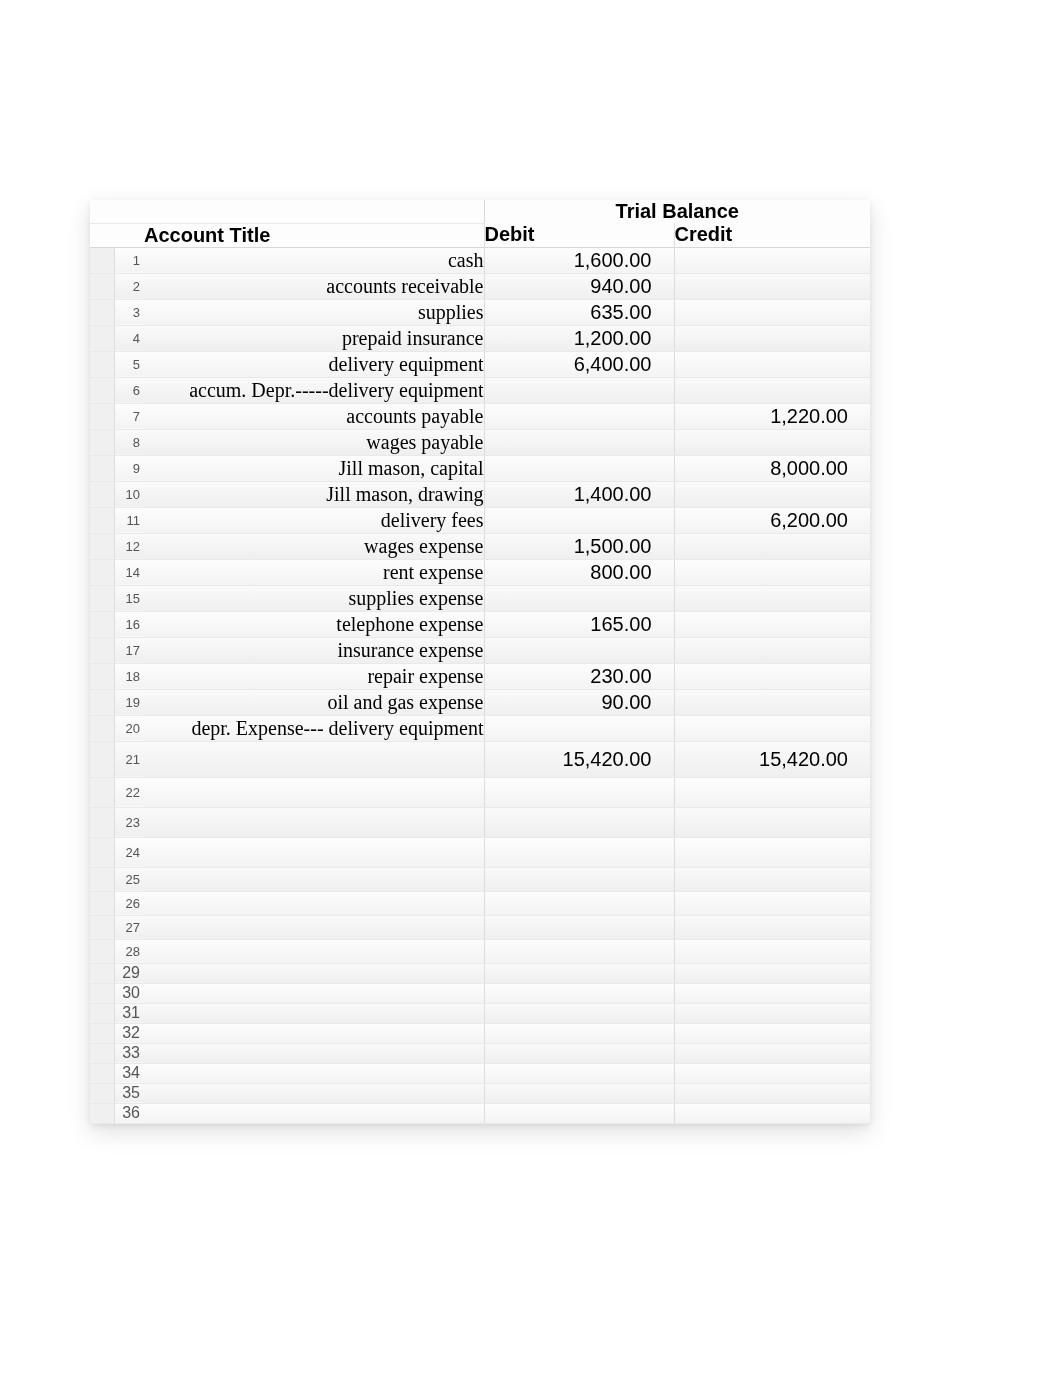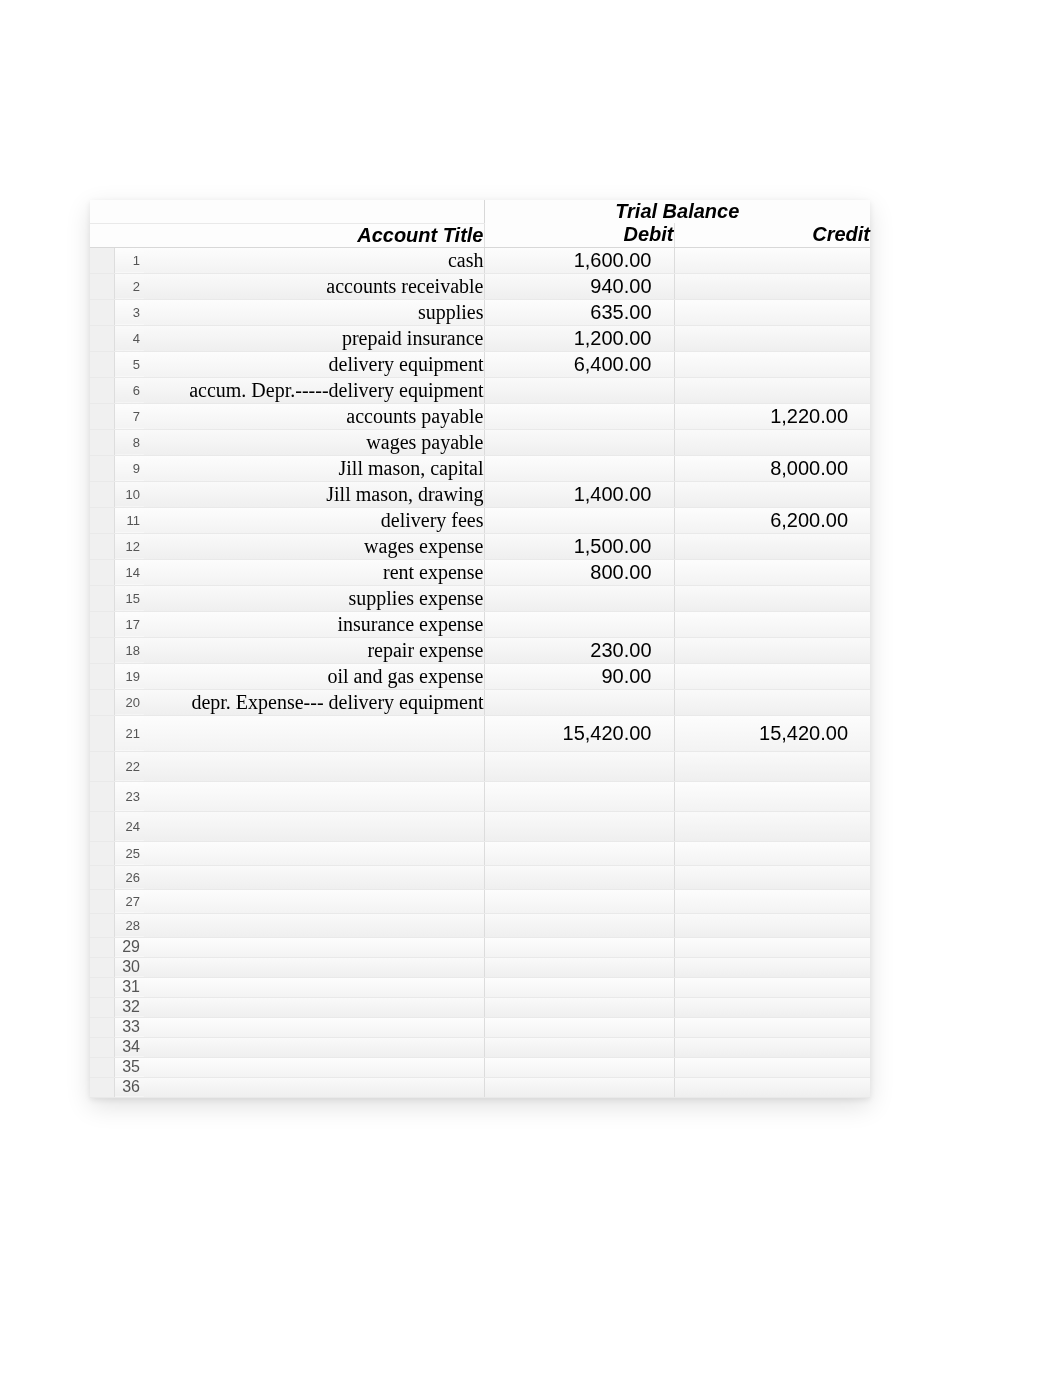--- a/index.html
+++ b/index.html
@@ -30,21 +30,21 @@
       font-size: 20px;
       border-bottom: 1px solid #e9e9e9;
       vertical-align: middle;
     }
     .hdr-tb {
       text-align: center;
       font-weight: bold;
       border: none;
     }
     .hdr-sub th {
-      text-align: right;
+      text-align: left;
       font-weight: bold;
       border-bottom: 1px solid #d8d8d8;
     }
     .hdr-sub th.acct-title { }
 
     
     tbody tr {
       background: linear-gradient(#fdfdfd, #f3f3f3);
     }
     tbody tr:nth-child(even) {
@@ -76,21 +76,21 @@
 
     
     tr.total-row td { padding-top: 6px; padding-bottom: 6px; }
     tr.tall td { height: 30px; }
     tr.short td { height: 24px; font-size: 13px; }
     tr.shorter td { height: 20px; font-size: 16px; margin-left: 16px; }
 
     tr.data td { height: 26px; }
 
     
-    thead th { border-left: 1px solid #e0e0e0; font-style: italic; }
+    thead th { border-left: 1px solid #e0e0e0; }
     thead th:first-child, thead th.nolb { border-left: none; }
     .span-tb { border-left: 1px solid #d8d8d8; }
   </style>
 </head>
 <body>
 
 <div class="sheet">
   <table>
     <colgroup>
       <col class="c-check">
@@ -209,20 +209,27 @@
         </tr>
         <tr class="data">
           <td class="check"></td>
           <td class="rownum">15</td>
           <td class="acct">supplies expense</td>
           <td class="num"></td>
           <td class="num credit"></td>
         </tr>
         <tr class="data">
           <td class="check"></td>
+          <td class="rownum">16</td>
+          <td class="acct">telephone expense</td>
+          <td class="num">165.00</td>
+          <td class="num credit"></td>
+        </tr>
+        <tr class="data">
+          <td class="check"></td>
           <td class="rownum">17</td>
           <td class="acct">insurance expense</td>
           <td class="num"></td>
           <td class="num credit"></td>
         </tr>
         <tr class="data">
           <td class="check"></td>
           <td class="rownum">18</td>
           <td class="acct">repair expense</td>
           <td class="num">230.00</td>

